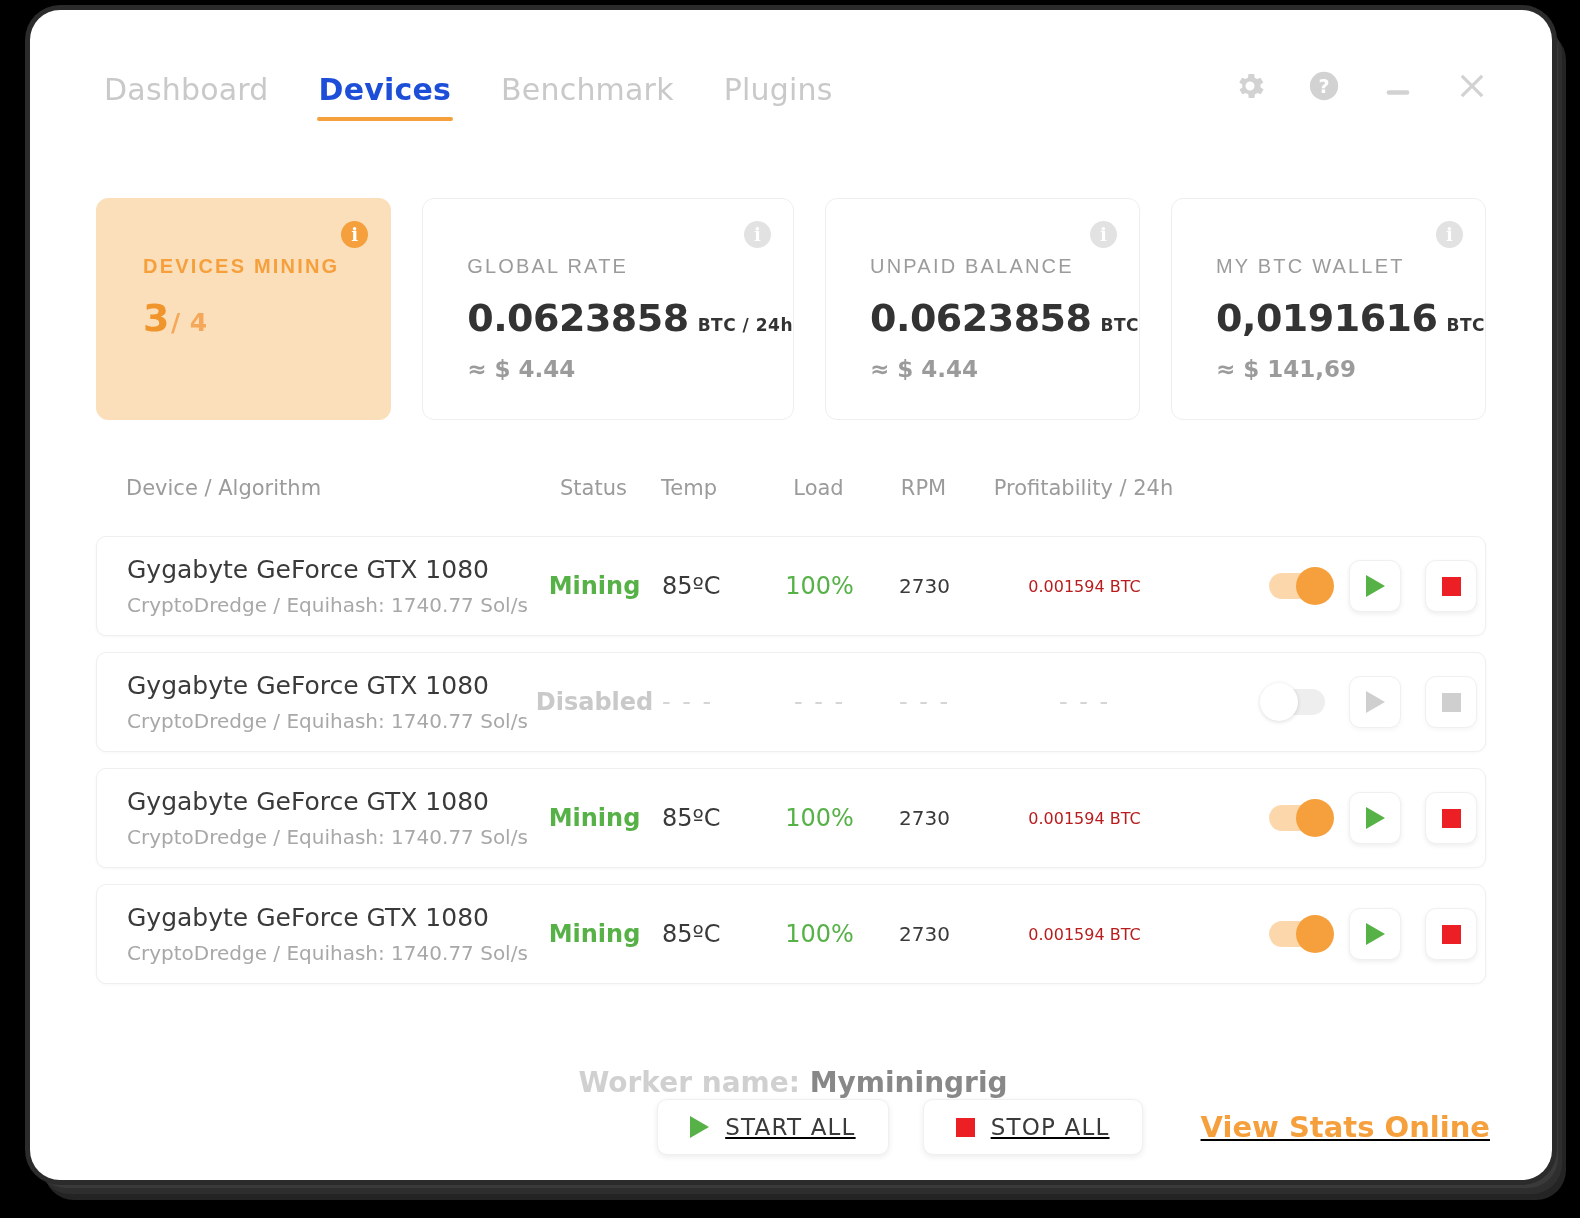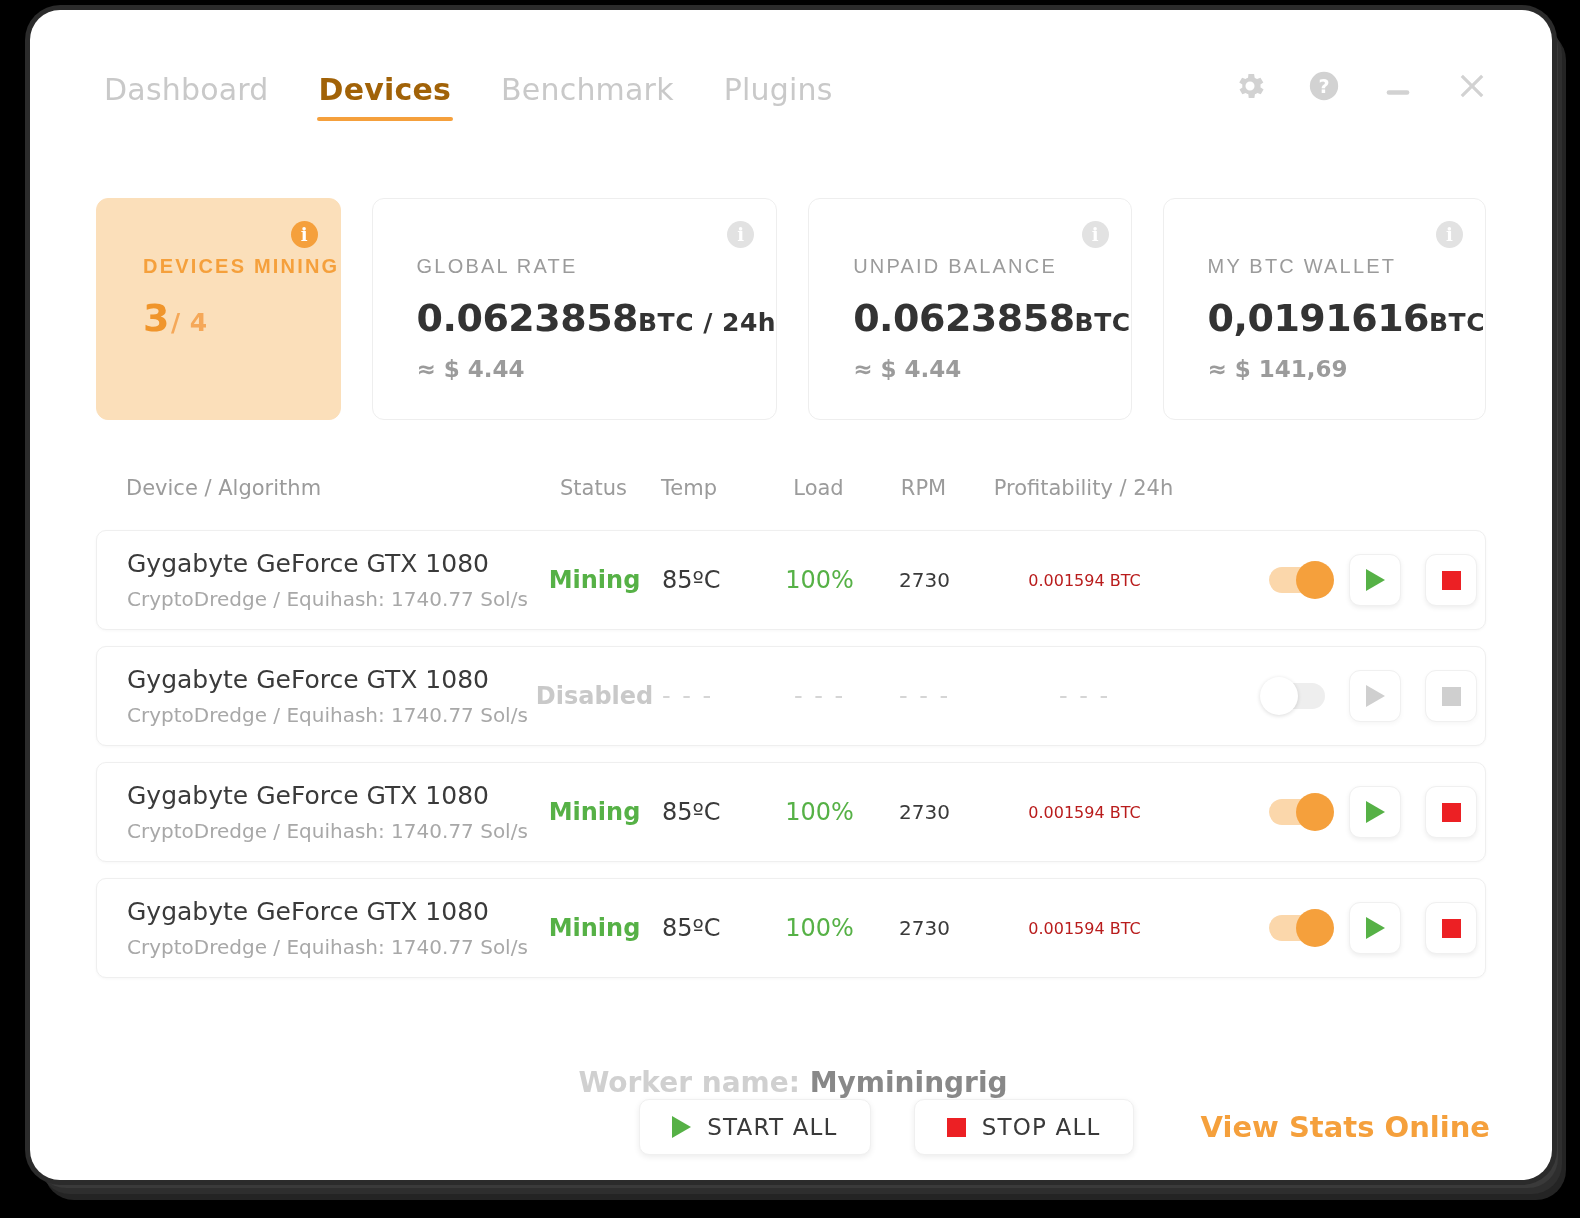--- a/index.html
+++ b/index.html
@@ -48,21 +48,21 @@
     position: relative;
     font-size: 30px;
     color: #c9c9c9;
     font-family: "DejaVu Sans", sans-serif;
     letter-spacing: 0.2px;
     padding: 0 8px 14px 8px;
     cursor: pointer;
     white-space: nowrap;
   }
   .tab.active {
-    color: #a16207;
+    color: #1d4ed8;
     font-weight: bold;
   }
   .tab.active::after {
     content: "";
     position: absolute;
     left: 6px; right: 6px;
     bottom: 0;
     height: 4px;
     border-radius: 2px;
     background: #f5a03c;
@@ -140,23 +140,23 @@
     margin-top: 18px;
     color: #333333;
     white-space: nowrap;
   }
   .card-value .big {
     font-size: 38px;
     font-weight: bold;
     letter-spacing: -0.5px;
   }
   .card-value .unit {
-    font-size: 25px;
-    font-weight: bold;
-    margin-left: 0;
+    font-size: 17px;
+    font-weight: bold;
+    margin-left: 9px;
     letter-spacing: 0.5px;
   }
   .card.highlight .card-value .big { color: #f0952b; font-size: 38px; }
   .card.highlight .card-value .unit { color: #f5a859; font-size: 25px; margin-left: 2px; }
 
   .card-sub {
     margin-top: 16px;
     font-size: 23px;
     color: #9b9b9b;
     font-weight: bold;
@@ -217,21 +217,21 @@
     background: #f5a03c;
   }
   .toggle.off { background: #eeeeee; }
   .toggle.off::after {
     right: auto;
     left: -9px;
     background: #ffffff;
     box-shadow: 0 1px 4px rgba(0,0,0,0.14);
   }
 
-  .rows { margin-top: 14px; }
+  .rows { margin-top: 20px; }
 
   .row {
     display: flex;
     align-items: center;
     height: 100px;
     margin-bottom: 16px;
     padding: 0 0 0 30px;
     background: #ffffff;
     border: 1px solid #efefef;
     border-radius: 10px;
@@ -299,21 +299,22 @@
     color: #d0d0d0;
     font-weight: bold;
     white-space: nowrap;
   }
   .worker b { color: #888888; }
 
   .footer-actions {
     margin-left: auto;
     display: flex;
     align-items: center;
-    gap: 43px;
+    gap: 34px;
+    text-decoration: underline;
   }
 
   .bigbtn {
     display: flex;
     align-items: center;
     gap: 16px;
     height: 56px;
     padding: 0 32px;
     background: #ffffff;
     border: 1px solid #f0f0f0;

